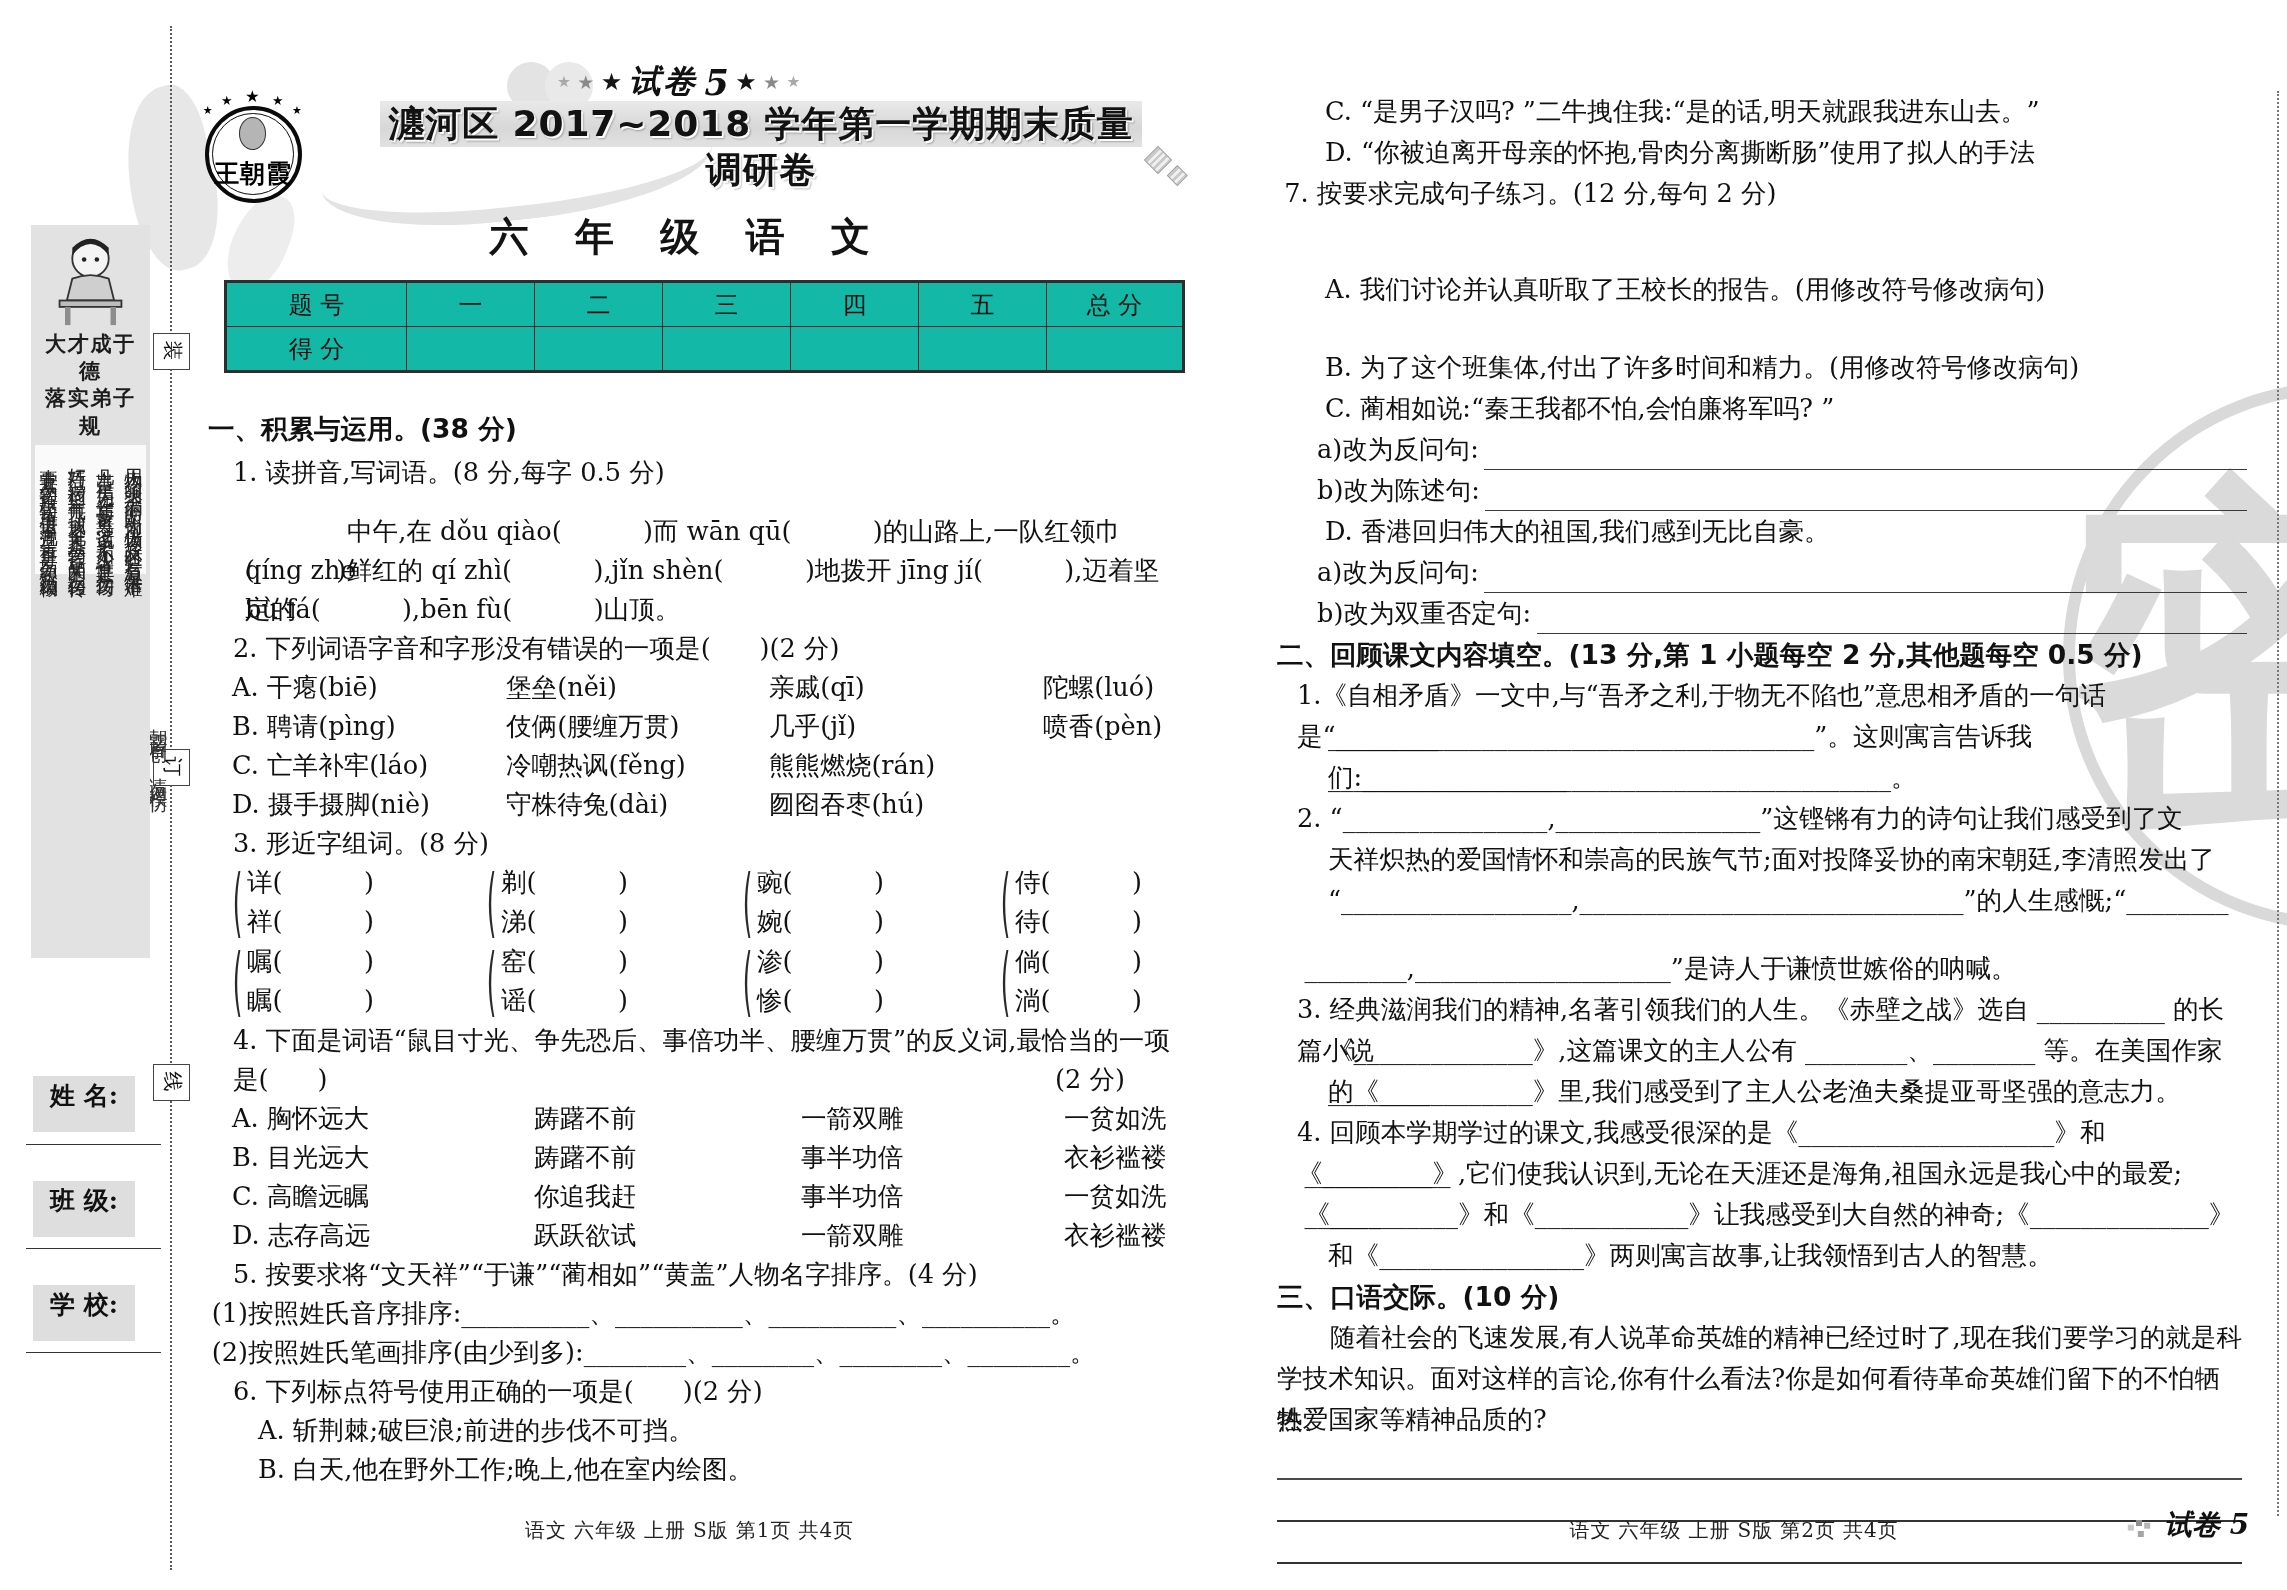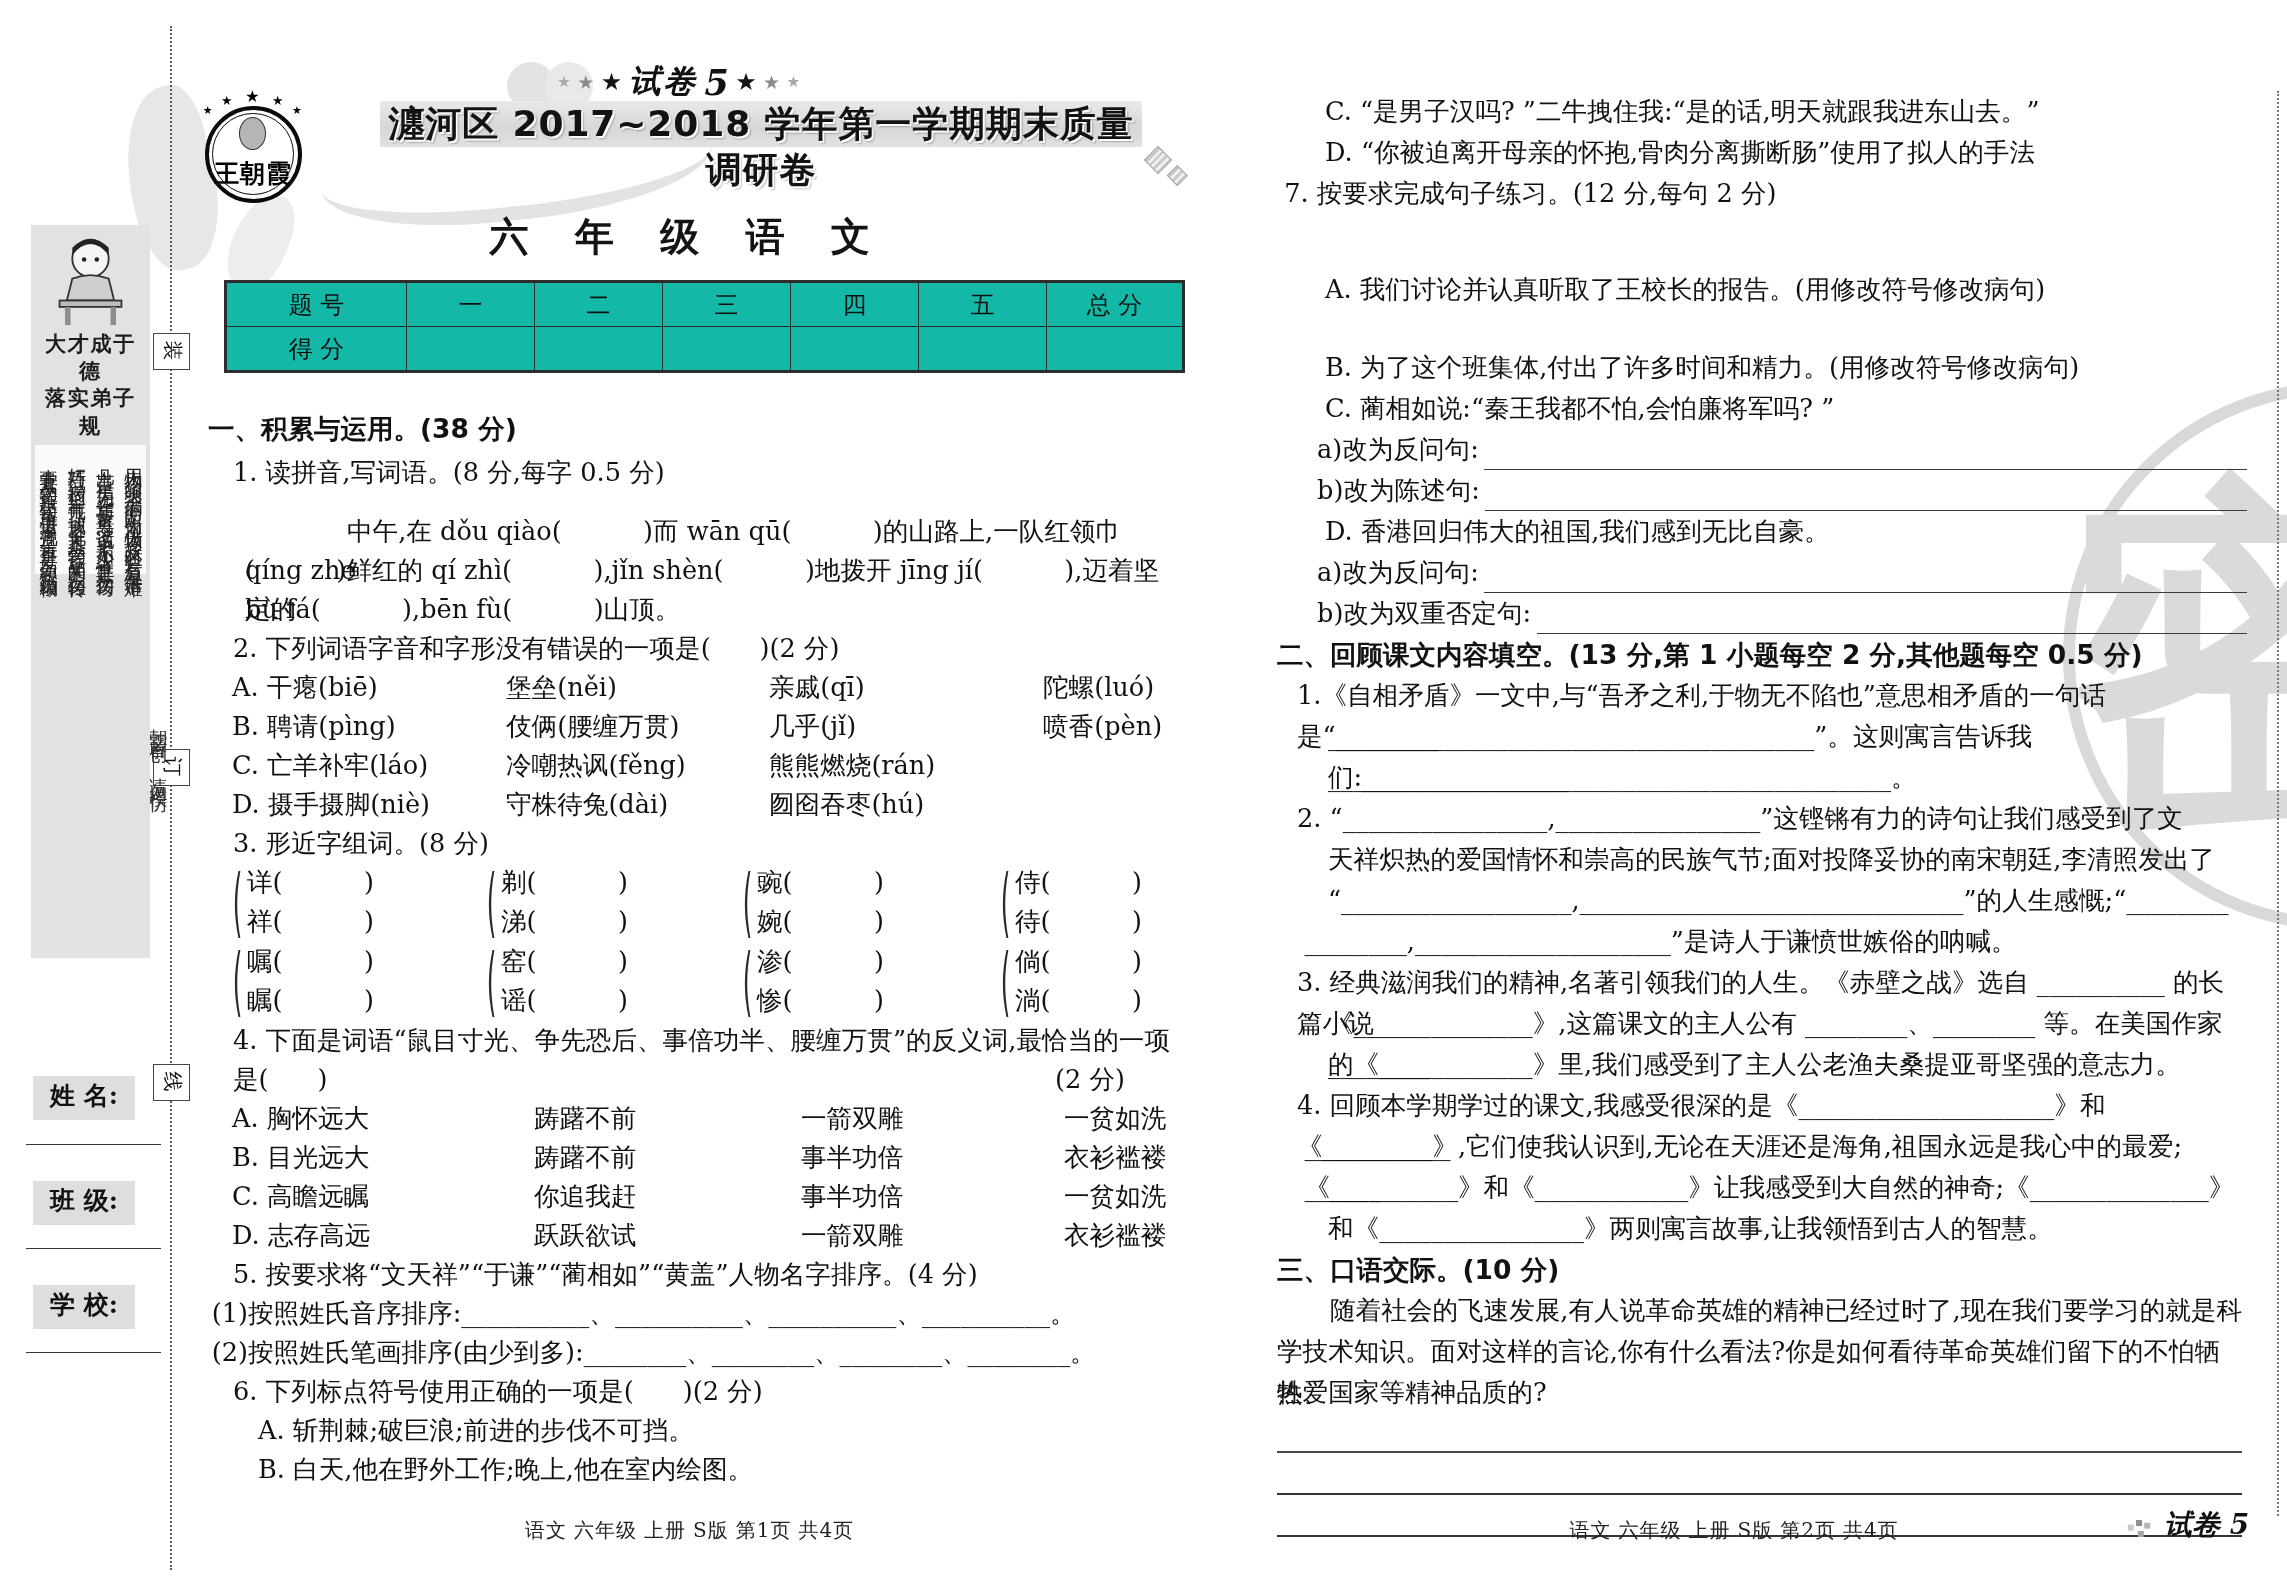--- a/index.html
+++ b/index.html
@@ -43,21 +43,21 @@
     letter-spacing:1.8px; font-family:"DejaVu Serif",serif; color:#1c1c1c; line-height:27.4px;}
   .verse-box { margin-top:5.5px; background:#fafafa; padding:9.1px 1.8px 7.3px 1.8px; }
   .vgroup { display:flex; justify-content:center; gap:8.2px; margin-bottom:10px; }
   .v { writing-mode:vertical-rl; text-orientation:upright;
     font-size:18.3px; line-height:20px; letter-spacing:1.8px; color:#222;
     font-family:"DejaVu Serif",serif; }
   .side-note { left:146px; top:713px; height:475px;
     writing-mode:vertical-rl; text-orientation:upright;
     font-size:19px; letter-spacing:5.5px; color:#333;
     font-family:"DejaVu Serif",serif; }
-  .id-label { left:33px; width:102px; height:44px; background:#dedede;
+  .id-label { left:33px; width:102px; height:56px; background:#dedede;
     font-size:25px; font-weight:bold; text-align:center; line-height:40px;
     font-family:"DejaVu Serif",serif; }
   .id-line { left:25.6px; width:135px; height:0; border-bottom:1.8px solid #333; }
 
   
   .exam-tag { left:557px; top:60px; width:457px; display:flex;
     align-items:center; gap:6.4px; }
   .st-s { font-size:15.5px; color:#a9a9a9; }
   .st-m { font-size:19px; color:#8a8a8a; }
   .st-l { font-size:24px; color:#151515; }
@@ -404,21 +404,21 @@
     <span class="lab">b)改为双重否定句:</span><span class="fill"></span>
   </div>
 
   <div class="lnr sec-title">二、回顾课文内容填空。(13 分,第 1 小题每空 2 分,其他题每空 0.5 分)</div>
   <div class="lnr" style="padding-left:20px;">1.《自相矛盾》一文中,与“吾矛之利,于物无不陷也”意思相矛盾的一句话是“________</div>
   <div class="lnr" style="padding-left:51px;">______________________________________”。这则寓言告诉我们:________________</div>
   <div class="lnr" style="padding-left:51px;">____________________________________________。</div>
   <div class="lnr" style="padding-left:20px;">2. “________________,________________”这铿锵有力的诗句让我们感受到了文</div>
   <div class="lnr" style="padding-left:51px;">天祥炽热的爱国情怀和崇高的民族气节;面对投降妥协的南宋朝廷,李清照发出了</div>
   <div class="lnr" style="padding-left:51px;">“__________________,______________________________”的人生感慨;“________</div>
-  <div class="lnr" style="padding-left:27.4px;">________,____________________”是诗人于谦愤世嫉俗的呐喊。</div>
+  <div class="lnr" style="padding-left:27.4px;margin-top:27px;">________,____________________”是诗人于谦愤世嫉俗的呐喊。</div>
   <div class="lnr" style="padding-left:20px;">3. 经典滋润我们的精神,名著引领我们的人生。《赤壁之战》选自 __________ 的长篇小说</div>
   <div class="lnr" style="padding-left:51px;">《______________》,这篇课文的主人公有 ________、________ 等。在美国作家 ________</div>
   <div class="lnr" style="padding-left:51px;">的《____________》里,我们感受到了主人公老渔夫桑提亚哥坚强的意志力。</div>
   <div class="lnr" style="padding-left:20px;">4. 回顾本学期学过的课文,我感受很深的是《____________________》和《__________</div>
   <div class="lnr" style="padding-left:27.4px;">__________》,它们使我认识到,无论在天涯还是海角,祖国永远是我心中的最爱;《____</div>
   <div class="lnr" style="padding-left:27.4px;">____________》和《____________》让我感受到大自然的神奇;《______________》</div>
   <div class="lnr" style="padding-left:51px;">和《________________》两则寓言故事,让我领悟到古人的智慧。</div>
 
   <div class="lnr sec-title">三、口语交际。(10 分)</div>
   <div class="lnr" style="text-indent:53px;">随着社会的飞速发展,有人说革命英雄的精神已经过时了,现在我们要学习的就是科</div>

